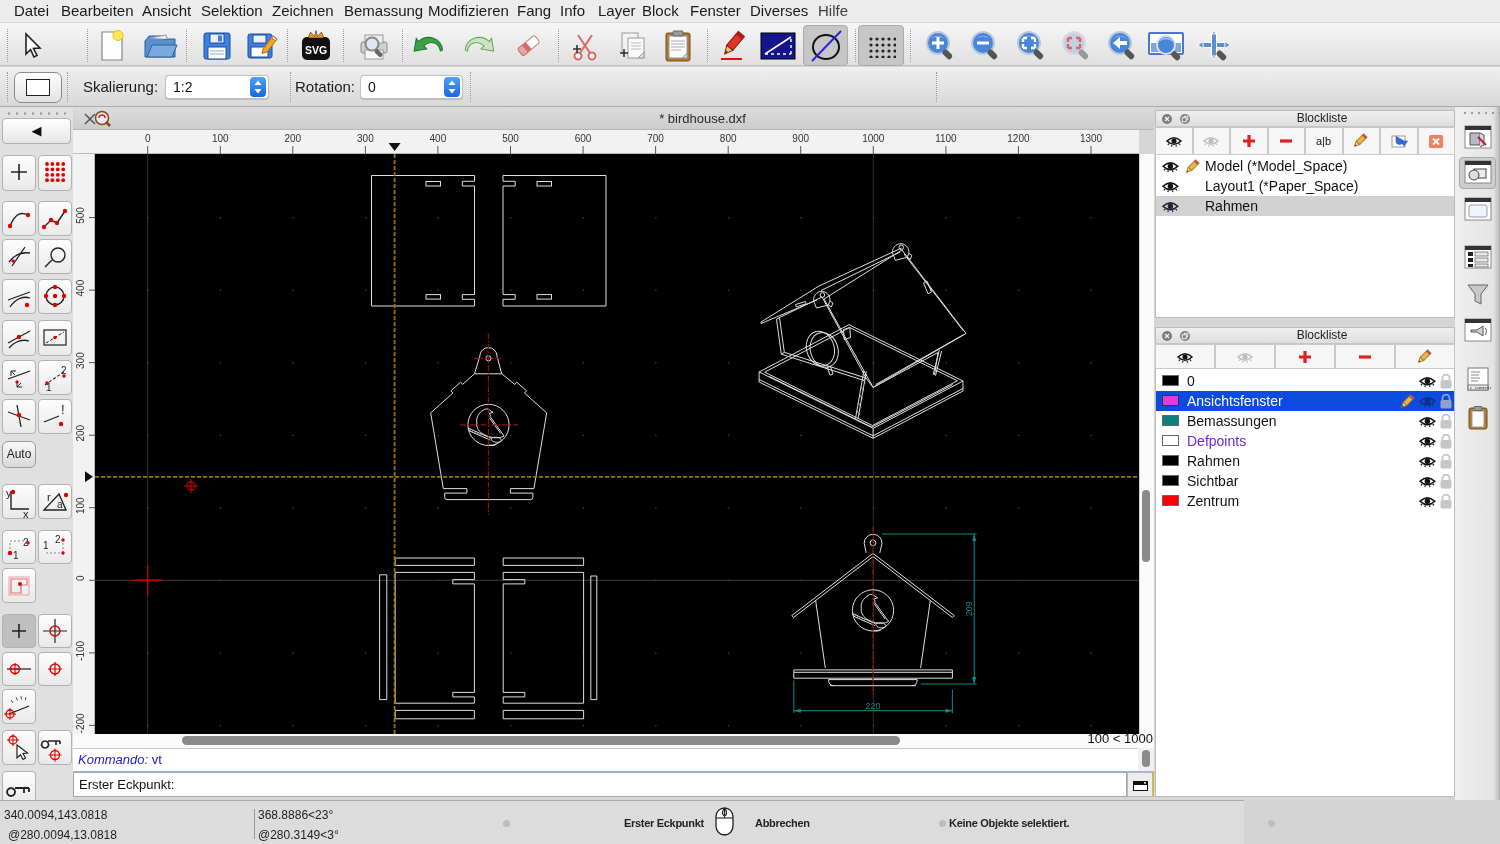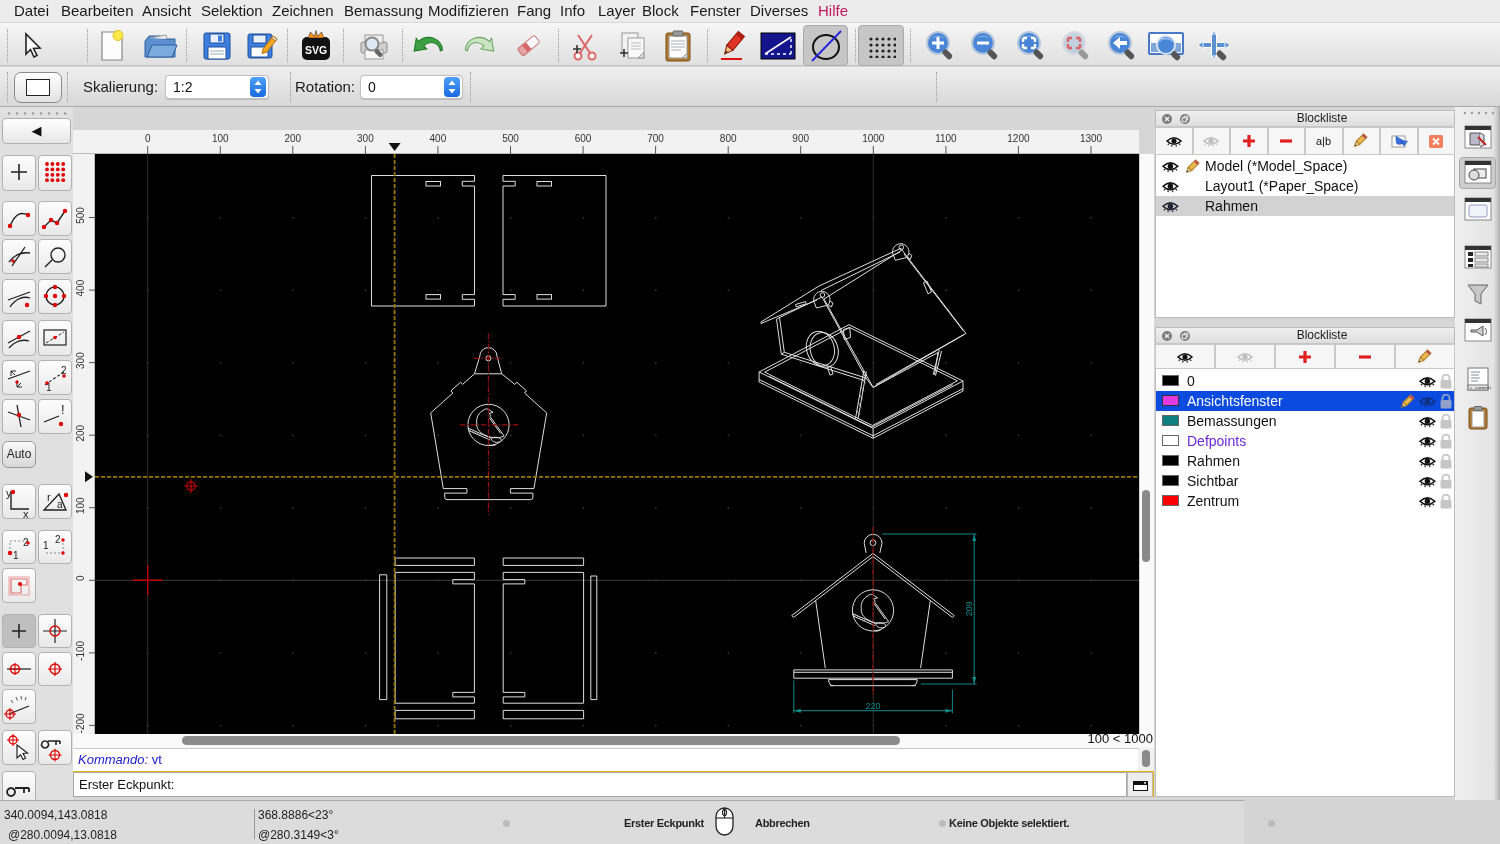--- a/index.html
+++ b/index.html
@@ -15,21 +15,21 @@
       <div style="position:absolute;left:201px;top:0px;height:22px;line-height:22px;font-size:15px;color:#1a1a1a;">Selektion</div>
       <div style="position:absolute;left:272px;top:0px;height:22px;line-height:22px;font-size:15px;color:#1a1a1a;">Zeichnen</div>
       <div style="position:absolute;left:344px;top:0px;height:22px;line-height:22px;font-size:15px;color:#1a1a1a;">Bemassung</div>
       <div style="position:absolute;left:428px;top:0px;height:22px;line-height:22px;font-size:15px;color:#1a1a1a;">Modifizieren</div>
       <div style="position:absolute;left:517px;top:0px;height:22px;line-height:22px;font-size:15px;color:#1a1a1a;">Fang</div>
       <div style="position:absolute;left:560px;top:0px;height:22px;line-height:22px;font-size:15px;color:#1a1a1a;">Info</div>
       <div style="position:absolute;left:598px;top:0px;height:22px;line-height:22px;font-size:15px;color:#1a1a1a;">Layer</div>
       <div style="position:absolute;left:642px;top:0px;height:22px;line-height:22px;font-size:15px;color:#1a1a1a;">Block</div>
       <div style="position:absolute;left:690px;top:0px;height:22px;line-height:22px;font-size:15px;color:#1a1a1a;">Fenster</div>
       <div style="position:absolute;left:750px;top:0px;height:22px;line-height:22px;font-size:15px;color:#1a1a1a;">Diverses</div>
-      <div style="position:absolute;left:818px;top:0px;height:22px;line-height:22px;font-size:15px;color:#be185d;">Hilfe</div>
+      <div style="position:absolute;left:818px;top:0px;height:22px;line-height:22px;font-size:15px;color:#404040;">Hilfe</div>
     </div>
     <div style="position:absolute;left:0px;top:22px;width:1500px;height:44px;background:linear-gradient(#f6f6f6,#e0e0e0);border-top:1px solid #d8d8d8;border-bottom:1px solid #c2c2c2;">
       <div style="position:absolute;left:7px;top:6px;width:1px;height:33px;border-left:1px dotted #9a9a9a;"></div>
       <div style="position:absolute;left:87px;top:6px;width:1px;height:33px;border-left:1px dotted #9a9a9a;"></div>
       <div style="position:absolute;left:186px;top:6px;width:1px;height:33px;border-left:1px dotted #9a9a9a;"></div>
       <div style="position:absolute;left:287px;top:6px;width:1px;height:33px;border-left:1px dotted #9a9a9a;"></div>
       <div style="position:absolute;left:343px;top:6px;width:1px;height:33px;border-left:1px dotted #9a9a9a;"></div>
       <div style="position:absolute;left:402px;top:6px;width:1px;height:33px;border-left:1px dotted #9a9a9a;"></div>
       <div style="position:absolute;left:558px;top:6px;width:1px;height:33px;border-left:1px dotted #9a9a9a;"></div>
       <div style="position:absolute;left:707px;top:6px;width:1px;height:33px;border-left:1px dotted #9a9a9a;"></div>
@@ -501,20 +501,35 @@
           <path d="M6 10 a3.5 3.5 0 1 0 0.1 0 M9 10 h12 m-4 0 v4 m4 -4 v3" stroke="#222" fill="none" stroke-width="1.6"></path>
           <circle cx="16" cy="24" r="4.5" fill="none" stroke="#e00000" stroke-width="1.3"></circle>
           <path d="M16 17.5 V30.5 M9.5 24 H22.5" stroke="#e00000" stroke-width="1"></path>
         </svg>
       </div>
       <div style="position:absolute;left:2px;top:664px;width:34px;height:34px;background:linear-gradient(#fdfdfd,#e9e9e9);border:1px solid #b2b2b2;border-radius:4px;">
         <svg width="32" height="32" viewBox="0 0 32 32" style="">
           <path d="M8 16 a4 4 0 1 0 0.1 0 M12 16 h14 m-5 0 v5 m5 -5 v4" stroke="#222" fill="none" stroke-width="1.8"></path>
         </svg>
       </div>
+    </div>
+    <div style="position:absolute;left:73px;top:107px;width:1081px;height:23px;background:linear-gradient(#dcdcdc,#cccccc);border-bottom:1px solid #b6b6b6;">
+      <div style="position:absolute;left:10px;top:5px;width:14px;height:14px;">
+        <svg width="14" height="14" viewBox="0 0 14 14" style="">
+          <path d="M2 2 L12 12 M12 2 L2 12" stroke="#555" stroke-width="1.5"></path>
+        </svg>
+      </div>
+      <div style="position:absolute;left:21px;top:3px;width:17px;height:17px;">
+        <svg width="17" height="17" viewBox="0 0 17 17" style="">
+          <circle cx="8" cy="8" r="6.5" fill="#e8e8f4" stroke="#8a4a10" stroke-width="1.5"></circle>
+          <path d="M12 12 L16 16" stroke="#8a4a10" stroke-width="2.5"></path>
+          <path d="M5 8 a3 3 0 0 1 6 0" fill="none" stroke="#c03020" stroke-width="1.5"></path>
+        </svg>
+      </div>
+      <div style="position:absolute;left:89px;top:0px;width:1081px;height:23px;text-align:center;font-size:13px;color:#2a2a2a;line-height:23px;">* birdhouse.dxf</div>
     </div>
     <div style="position:absolute;left:73px;top:130px;width:1066px;height:24px;background:#f2f2f2;border-bottom:1px solid #bbb;">
       <svg width="1066" height="24" viewBox="0 0 1066 24" style="">
         <line x1="74.7" y1="16" x2="74.7" y2="24" stroke="#555" stroke-width="1"></line>
         <text x="74.7" y="12" font-size="10" fill="#333" text-anchor="middle" font-family="Liberation Sans">0</text>
         <line x1="147.3" y1="16" x2="147.3" y2="24" stroke="#555" stroke-width="1"></line>
         <text x="147.3" y="12" font-size="10" fill="#333" text-anchor="middle" font-family="Liberation Sans">100</text>
         <line x1="219.8" y1="16" x2="219.8" y2="24" stroke="#555" stroke-width="1"></line>
         <text x="219.8" y="12" font-size="10" fill="#333" text-anchor="middle" font-family="Liberation Sans">200</text>
         <line x1="292.4" y1="16" x2="292.4" y2="24" stroke="#555" stroke-width="1"></line>

